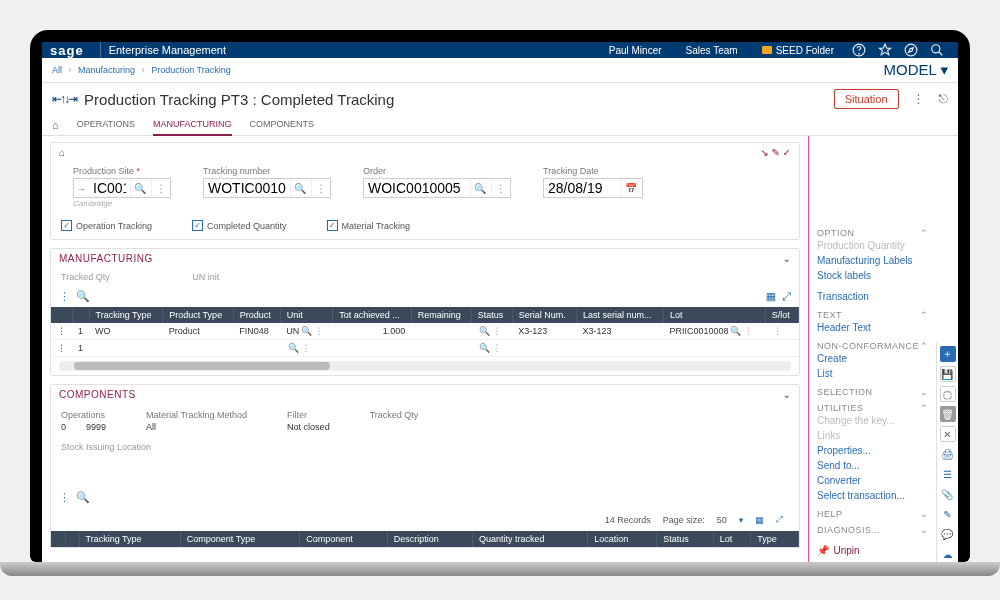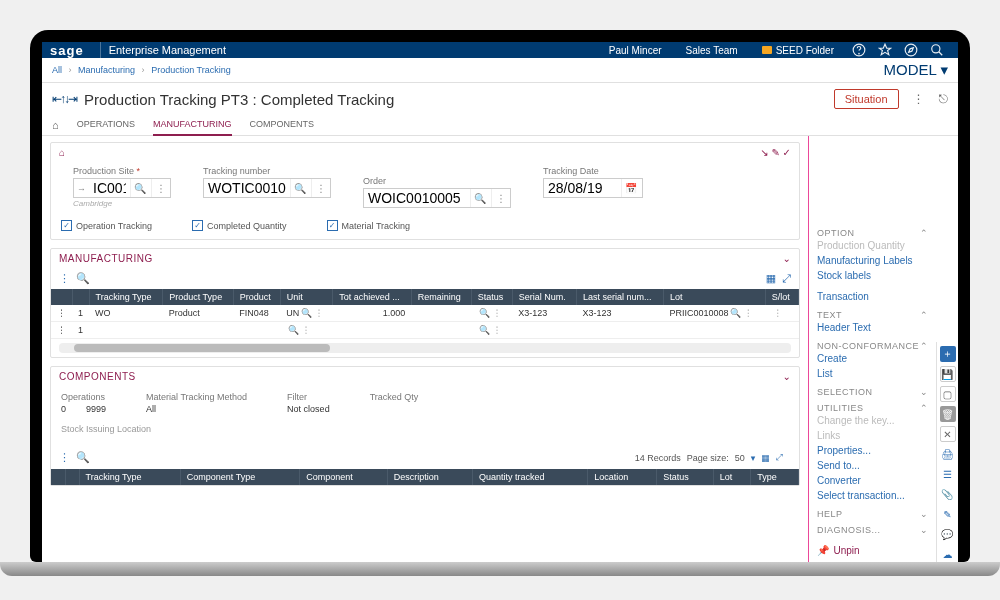--- a/index.html
+++ b/index.html
@@ -96,21 +96,21 @@
   table.grid { width:100%; border-collapse:collapse; font-size:9px; }
   table.grid th { background:#3a4a5a; color:#fff; font-weight:400; text-align:left; padding:3px 6px; border-right:1px solid #4a5a6a; white-space:nowrap; }
   table.grid td { padding:3px 6px; border-bottom:1px solid #eee; white-space:nowrap; }
   table.grid td .cell-ico { color:#999; font-size:9px; margin-left:2px; cursor:pointer; }
   .hscroll { overflow-x:auto; }
   .scroll-track { height:10px; background:#eee; margin:4px 8px; border-radius:4px; position:relative; }
   .scroll-thumb { position:absolute; left:2%; width:35%; top:1px; bottom:1px; background:#bbb; border-radius:4px; }
   .comp-fields { display:flex; gap:40px; padding:6px 10px; font-size:9px; color:#777; }
   .comp-fields .cf { display:flex; flex-direction:column; }
   .comp-fields .val { color:#333; margin-top:2px; }
-  .pager { display:flex; justify-content:flex-end; align-items:flex-end; gap:6px; padding:2px 8px; font-size:9px; color:#555; }
+  .pager { display:flex; justify-content:flex-end; align-items:flex-end; gap:12px; padding:2px 8px; font-size:9px; color:#555;margin-top:44px; }
   .pager .pico { color:#2b6cb0; cursor:pointer; }
   .rightcol { width:150px; border-left:1px solid #ec4899; display:flex;align-items:flex-end; }
   .rpanel { flex:1; padding:6px 8px; font-size:10px; color:#555; overflow:auto; }
   .rpanel .sect { font-size:9px; color:#888; margin-top:6px; display:flex; justify-content:space-between; align-items:center; letter-spacing:.5px;}
   .rpanel .sect .chev { cursor:pointer; color:#888; }
   .rpanel .item { color:#2b6cb0; padding:2px 0; cursor:pointer; }
   .rpanel .item.dis { color:#bbb; cursor:default; }
   .rpanel .unpin { color:#8e1e4f; margin-top:10px; display:flex; align-items:center; gap:4px; cursor:pointer; }
   .ribbon { width:22px; background:#fff; border-left:1px solid #e0e0e0; display:flex; flex-direction:column; align-items:center; padding-top:4px; gap:4px; }
   .ribbon .rb { width:16px; height:16px; display:flex; align-items:center; justify-content:center; font-size:10px; cursor:pointer; border-radius:2px; }
@@ -207,21 +207,21 @@
             <span class="hint">Cambridge</span>
           </div>
           <div class="field" style="width:140px;">
             <label>Tracking number</label>
             <div class="input-wrap">
               <input value="WOTIC0010008" style="">
               <span class="input-ico">🔍</span>
               <span class="input-ico">⋮</span>
             </div>
           </div>
-          <div class="field" style="width:160px;justify-content:flex-end;">
+          <div class="field" style="width:160px;">
             <label>Order</label>
             <div class="input-wrap">
               <input value="WOIC0010005" style="">
               <span class="input-ico">🔍</span>
               <span class="input-ico">⋮</span>
             </div>
           </div>
           <div class="field" style="width:112px;">
             <label>Tracking Date</label>
             <div class="input-wrap">
@@ -243,20 +243,24 @@
                 <span class="chk">✓</span>
                 <span>Material Tracking</span>
               </label>
         </div>
       </div>
 
       <div class="panel">
         <div class="panel-head">
           <span class="ph-title">MANUFACTURING</span>
           <span class="ph-icons">⌄</span>
+        </div>
+        <div style="padding:4px 10px;font-size:9px;color:#999;">
+          <span>Tracked Qty</span>
+          <span style="margin-left:80px;">UN  init</span>
         </div>
         <div class="grid-tools">
           <span>⋮</span>
           <span style="color:#2b6cb0;">🔍</span>
           <span class="sp"></span>
           <span>▦</span>
           <span>⤢</span>
         </div>
         <div class="hscroll">
         <table class="grid">

